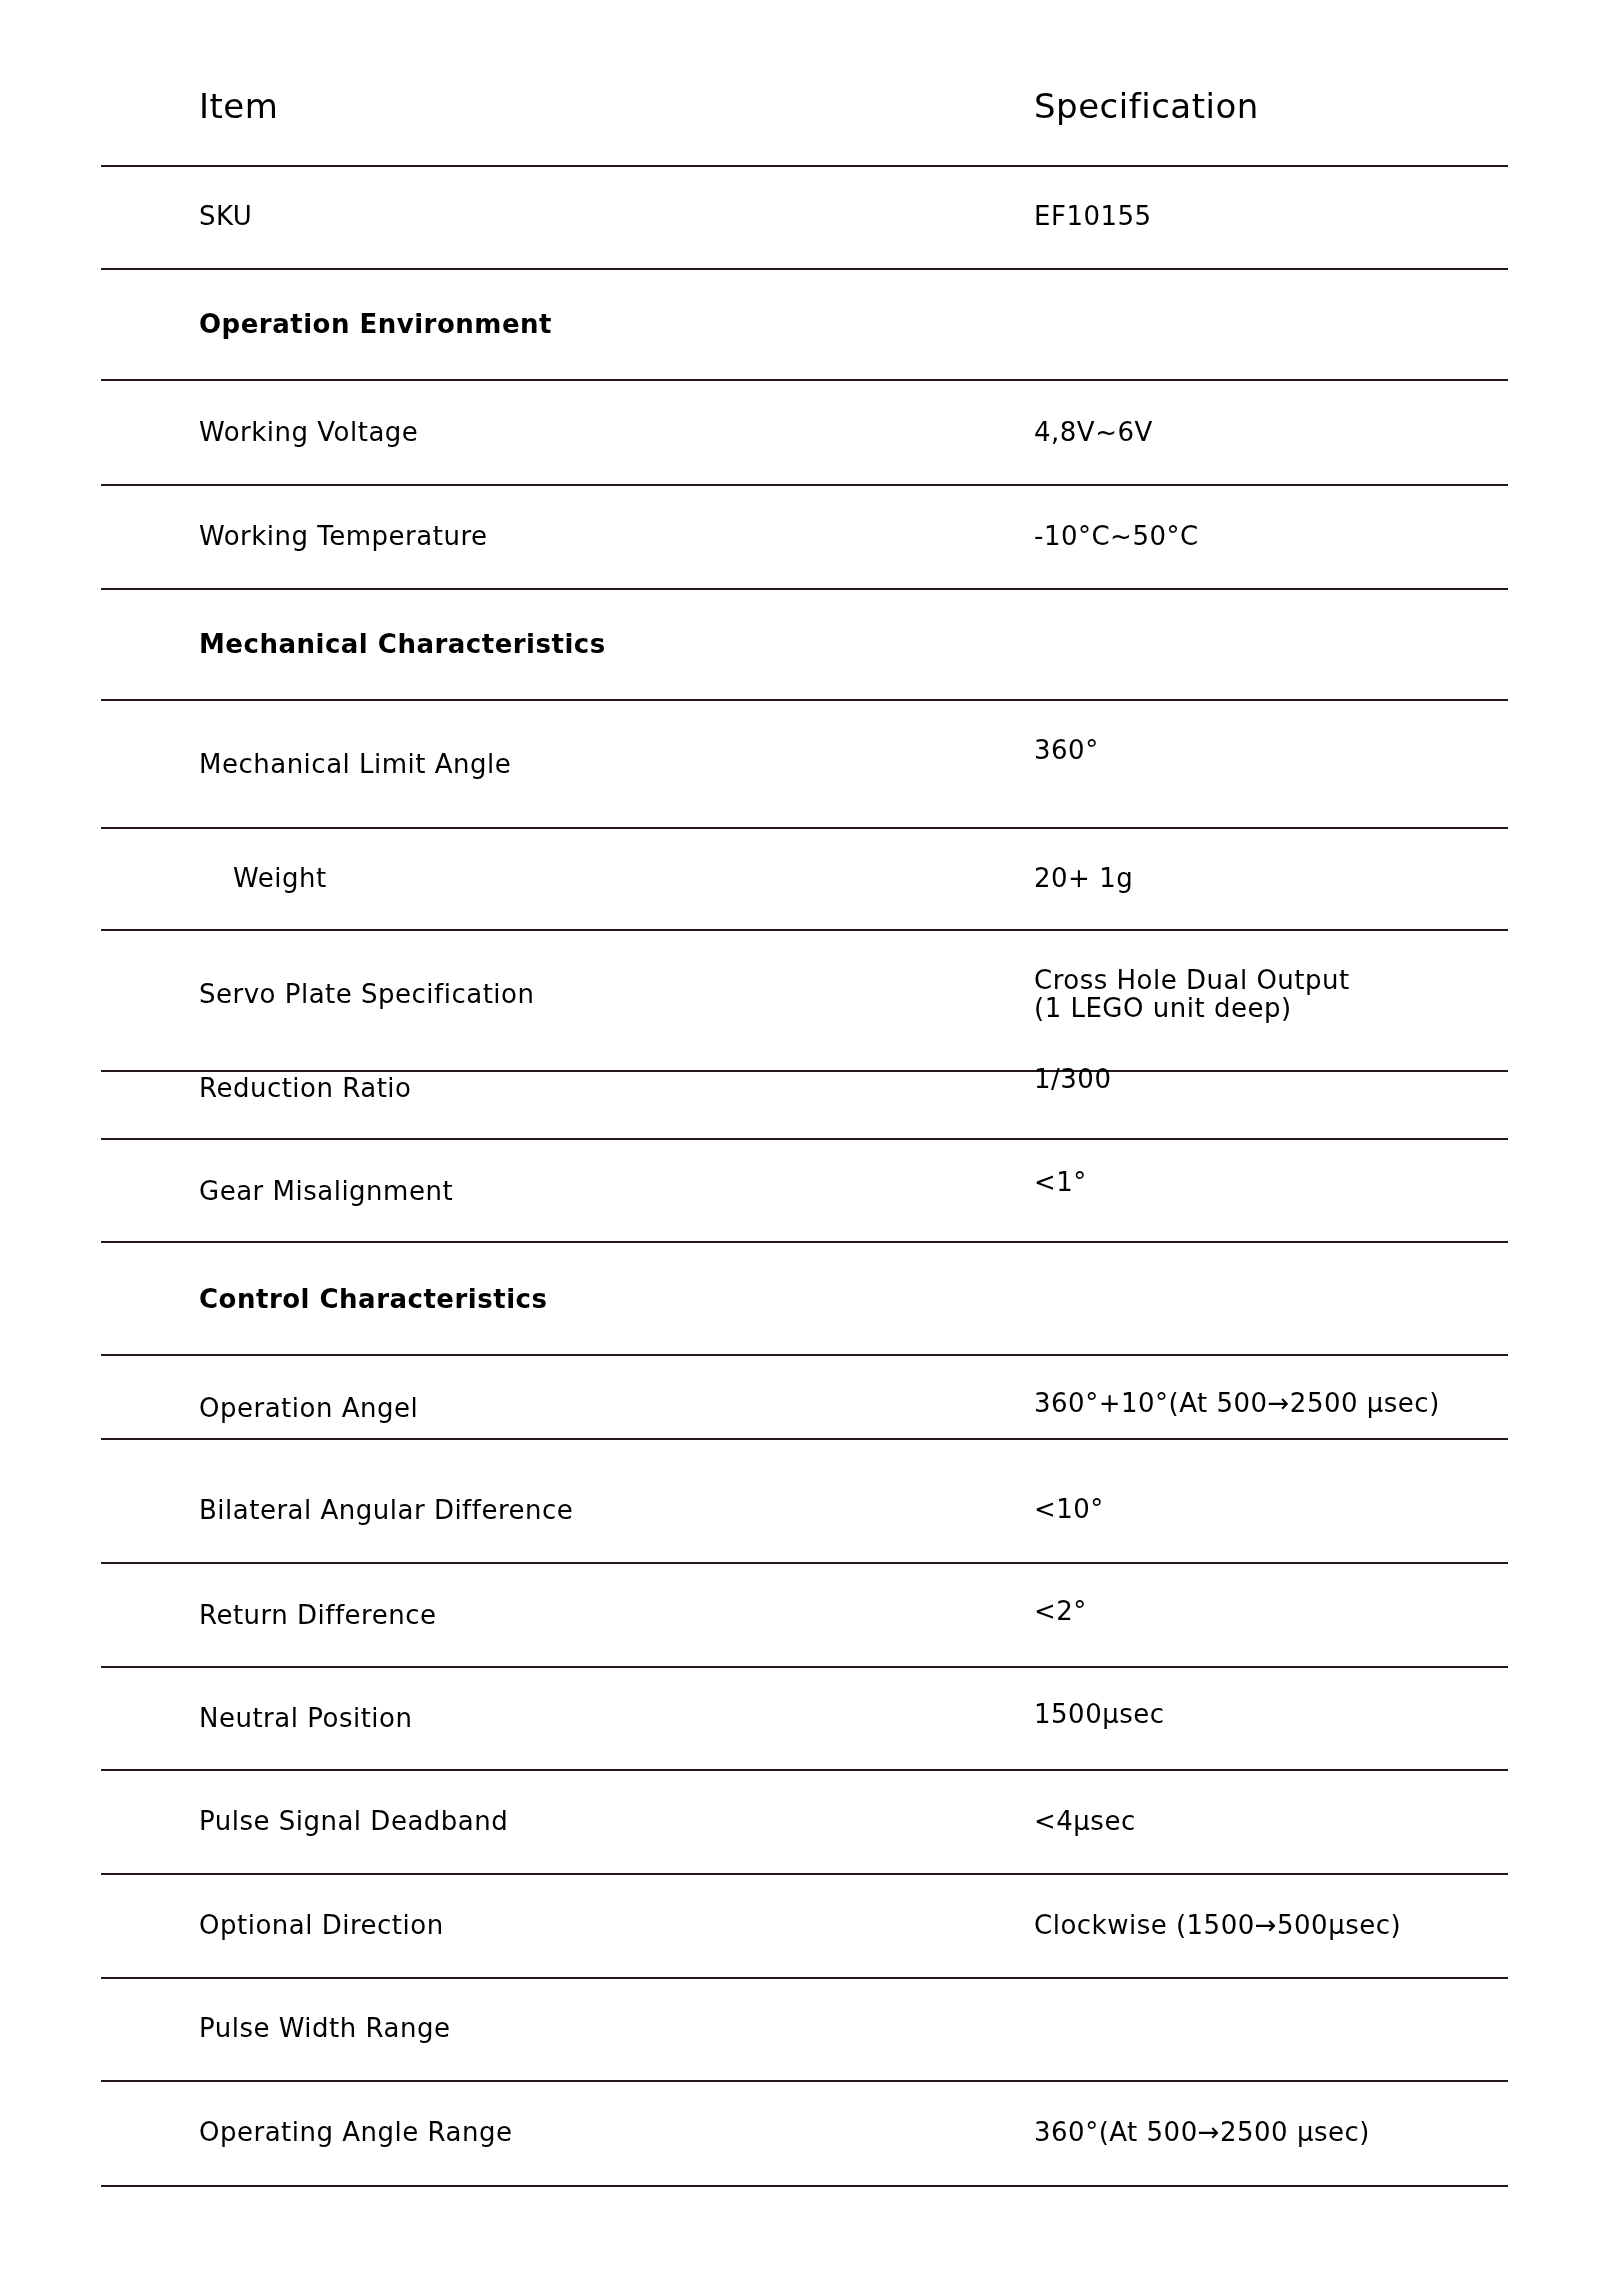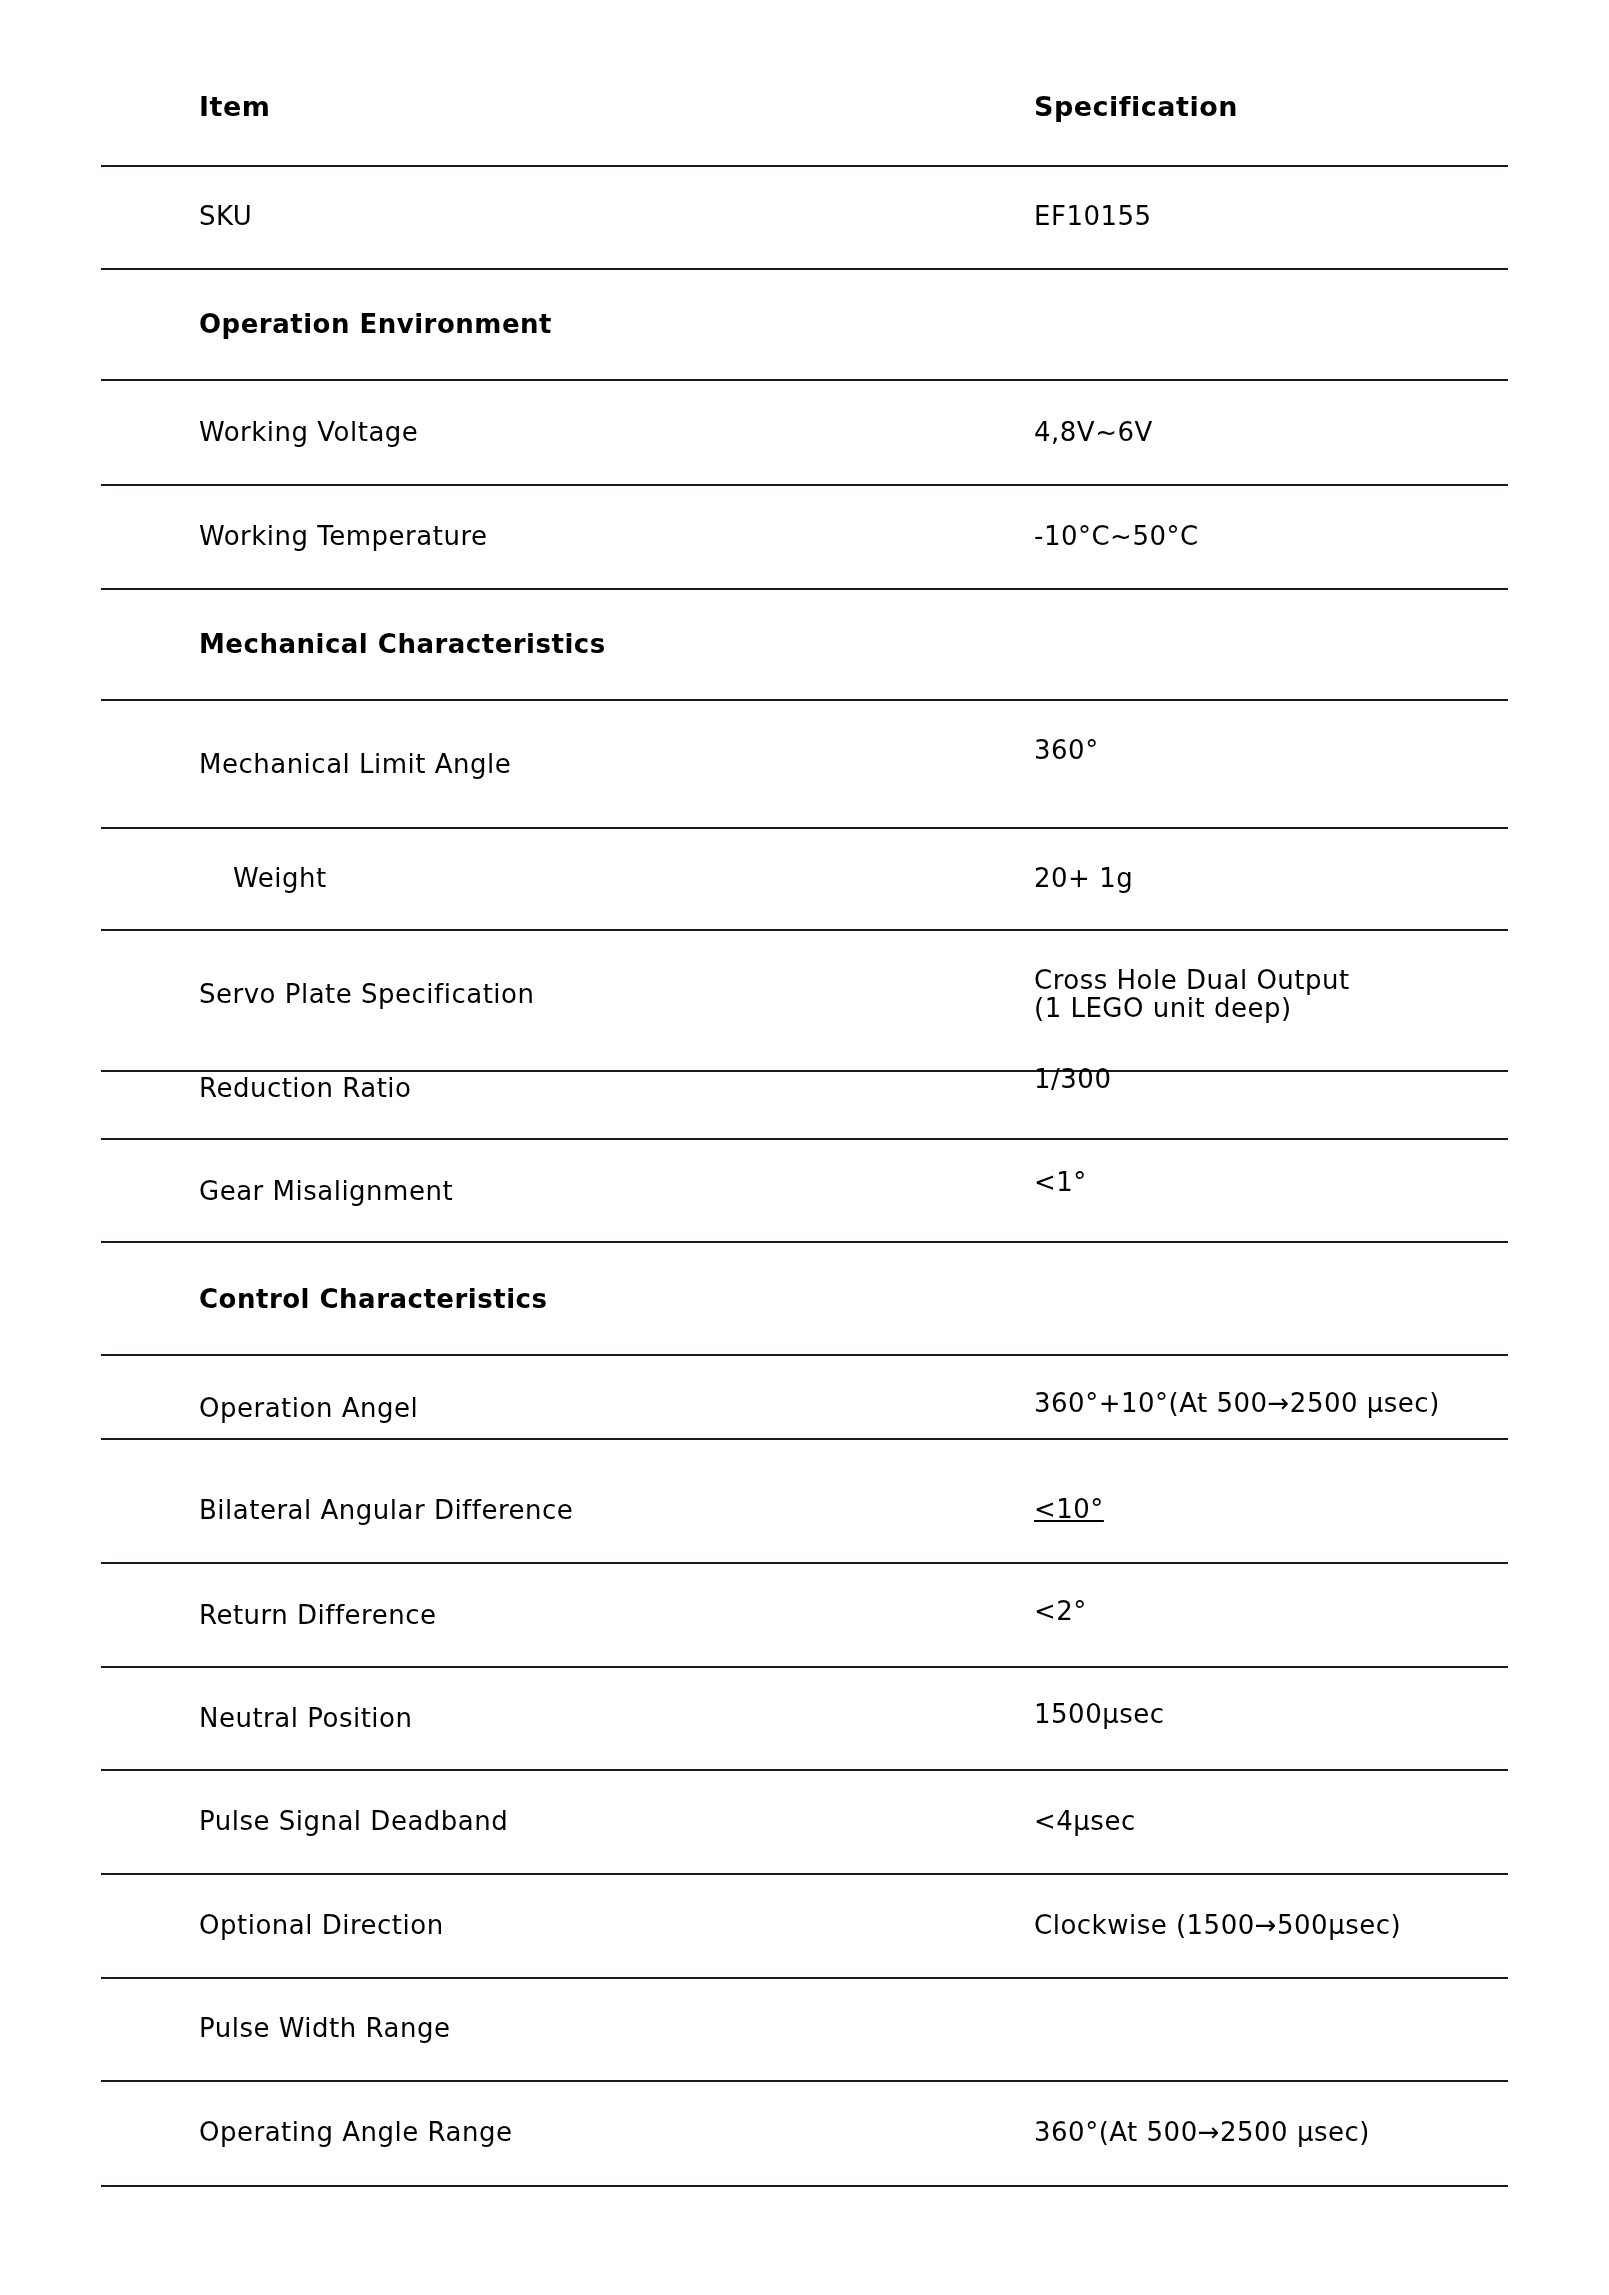--- a/index.html
+++ b/index.html
@@ -3,21 +3,21 @@
 <meta charset="utf-8">
 <style>
   html, body { margin: 0; padding: 0; background: #ffffff; }
   body { width: 1609px; height: 2295px; position: relative; overflow: hidden;
          font-family: "DejaVu Sans", "Liberation Sans", sans-serif; color: #000000; }
   .table { position: absolute; left: 101px; top: 0; width: 1407px; }
   .row { position: absolute; left: 0; width: 1407px; border-bottom: 2.4px solid #231815; box-sizing: border-box; }
   .cell { position: absolute; display: flex; align-items: center; box-sizing: border-box; }
   .cell.item { left: 98px; width: 724px; }
   .cell.spec { left: 933px; width: 473px; }
-  .hdr { font-weight: bold; font-size: 27px; letter-spacing: 0.5px; }
+  .hdr { font-weight: normal; font-size: 34px; letter-spacing: 0.5px; }
   .sec { font-weight: bold; font-size: 26px; letter-spacing: 0.5px; }
   .txt { font-size: 26px; letter-spacing: 0.5px; line-height: 1.05; }
   .twoline { white-space: pre-line; }
 </style>
 </head>
 <body>
 
 <div class="table">
   <div class="row" style="top:0;height:167px;">
     <div class="cell item hdr" style="top:82px;height:48px;">Item</div>
@@ -77,21 +77,21 @@
     <div class="cell item sec" style="top:0;height:111px;">Control Characteristics</div>
   </div>
 
   <div class="row" style="top:1356px;height:84px;">
     <div class="cell item txt" style="top:0;height:106px;">Operation Angel</div>
     <div class="cell spec txt" style="top:0;height:95px;">360°+10°(At 500→2500 µsec)</div>
   </div>
 
   <div class="row" style="top:1460px;height:104px;">
     <div class="cell item txt" style="top:0;height:101px;">Bilateral Angular Difference</div>
-    <div class="cell spec txt" style="top:0;height:99px;text-decoration:underline;">&lt;10°</div>
+    <div class="cell spec txt" style="top:0;height:99px;">&lt;10°</div>
   </div>
 
   <div class="row" style="top:1564px;height:104px;">
     <div class="cell item txt" style="top:0;height:104px;">Return Difference</div>
     <div class="cell spec txt" style="top:0;height:95px;">&lt;2°</div>
   </div>
 
   <div class="row" style="top:1667px;height:104px;">
     <div class="cell item txt" style="top:0;height:104px;">Neutral Position</div>
     <div class="cell spec txt" style="top:0;height:95px;">1500µsec</div>

